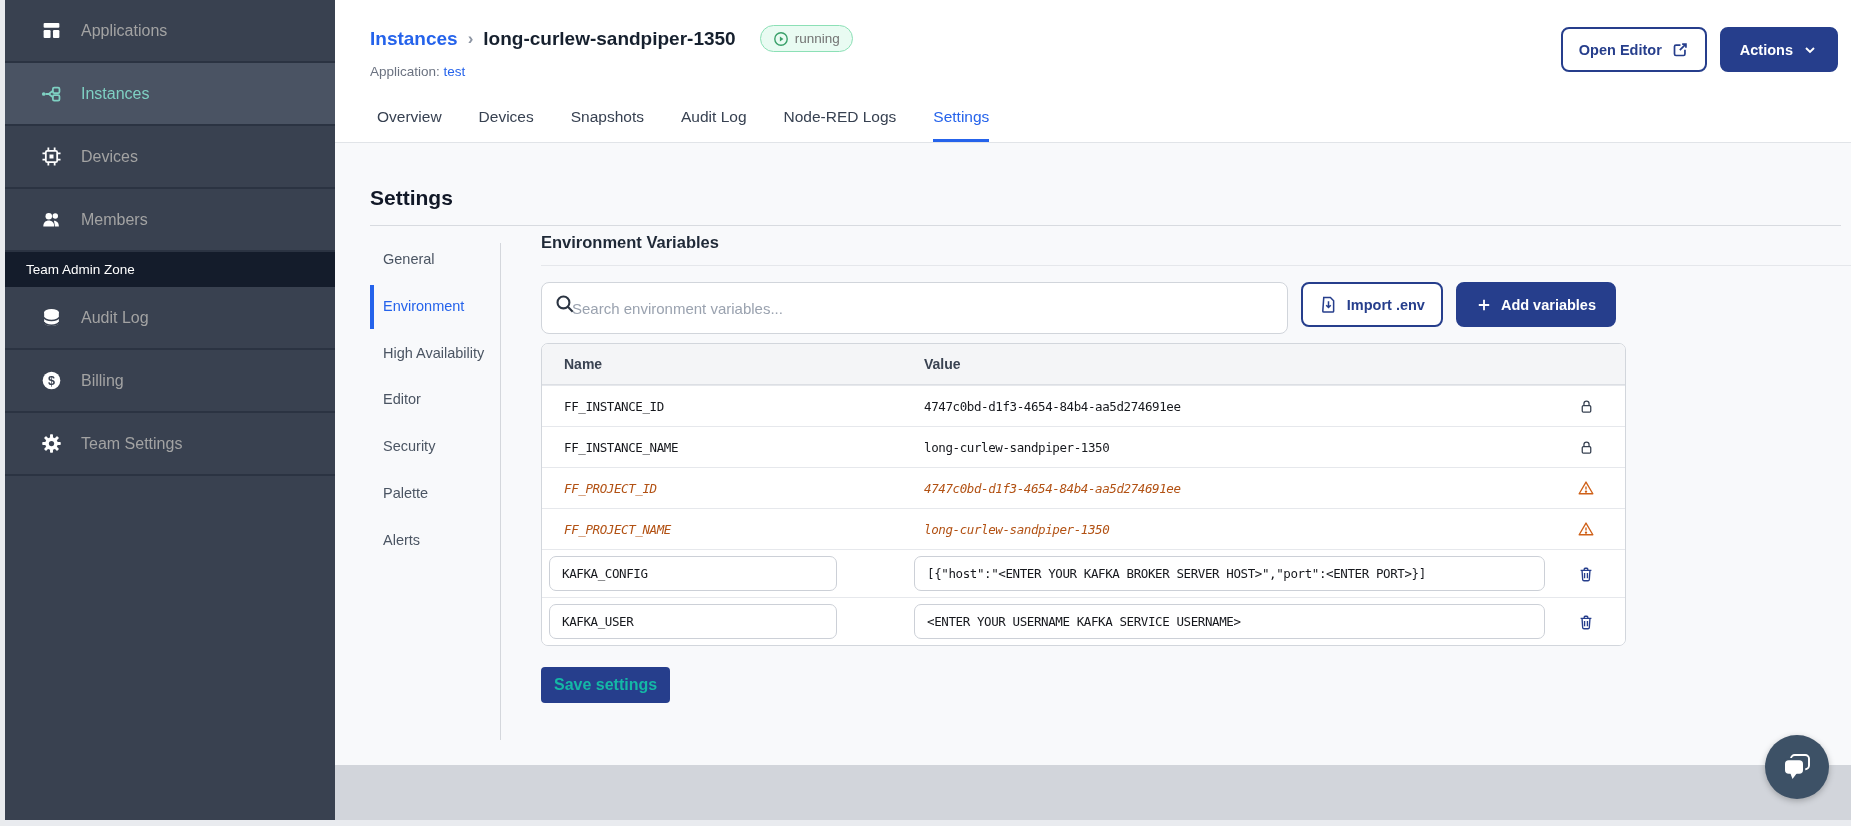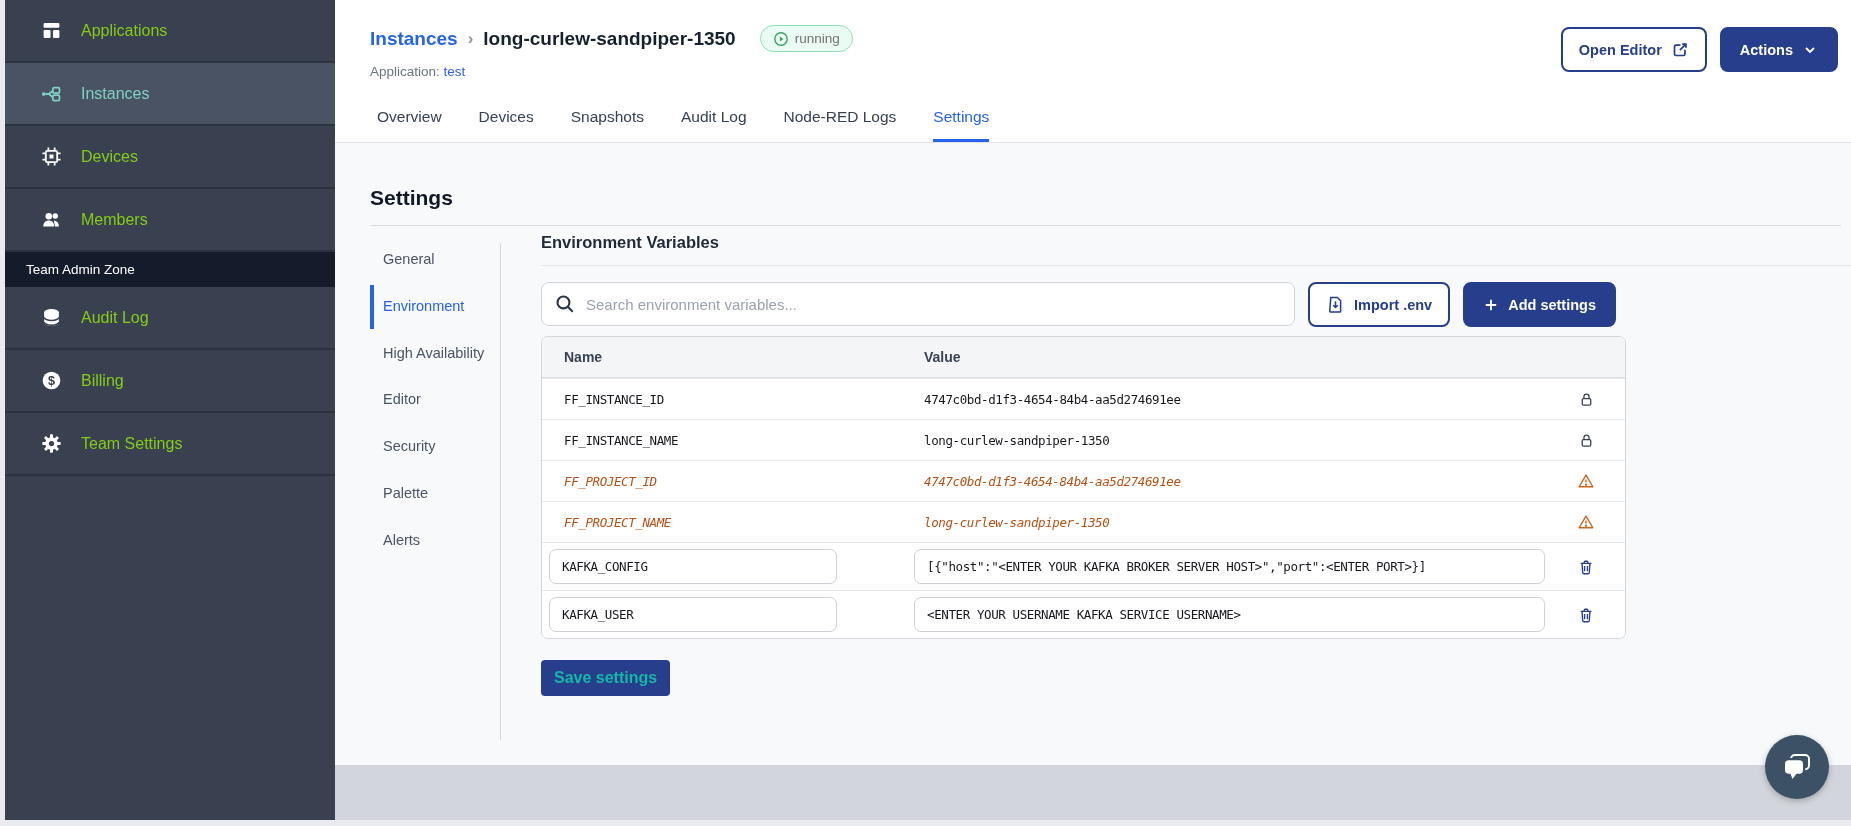--- a/index.html
+++ b/index.html
@@ -13,21 +13,21 @@
   .left-gutter { position:absolute; left:0; top:0; width:5px; height:826px; background:#e9ebee; z-index:6; }
   .bottom-strip { position:absolute; left:0; top:820px; width:1851px; height:6px; background:#e9ebef; z-index:5; }
 
   
   .sidebar { position:absolute; left:5px; top:0; width:330px; height:820px; background:#394150; z-index:4; }
   .side-item {
     display:flex; align-items:center; height:63px; padding-left:35px;
     border-bottom:2px solid #2b3342; cursor:pointer;
   }
   .side-item .side-icon { width:22px; height:22px; margin-right:19px; display:flex; align-items:center; justify-content:center; }
-  .side-item .side-label { color:#84cc16; font-size:16px; }
+  .side-item .side-label { color:#a3a3a3; font-size:16px; }
   .side-item.active { background:#4a5363; }
   .side-item.active .side-label { color:#7fd1c3; }
   .side-section {
     height:35px; background:#141c2b; color:#ffffff; font-size:13.5px;
     display:flex; align-items:center; padding-left:21px;
   }
   
   .main { position:absolute; left:335px; top:0; right:0; bottom:0; background:#f8f9fb; }
   .page-header { position:absolute; left:0; top:0; right:0; height:143px; background:#ffffff; border-bottom:1px solid #e1e4e8; }
   .breadcrumb { position:absolute; left:35px; top:25px; display:flex; align-items:center; gap:10px; }
@@ -57,22 +57,22 @@
   .subnav-item.active { color:#2563eb; }
   .subnav-item.active::before { content:""; position:absolute; left:0; top:-11px; bottom:-11px; width:4px; background:#2563eb; }
   .vdivider { position:absolute; left:165px; top:243px; height:497px; width:1px; background:#d4d7dc; }
 
   .env-panel { position:absolute; left:206px; top:233px; width:1316px; }
   .panel-title { font-size:16.5px; font-weight:bold; color:#1f2937; }
   .panel-rule { margin-top:13px; height:1px; background:#e5e7eb; width:100%; }
   .controls { margin-top:16px; display:flex; gap:13px; width:1075px; }
   .search-box { position:relative; flex:1; }
   .search-box input {
-    width:100%; height:44px; border:1px solid #d1d5db; border-radius:8px; background:#fff;
-    padding:0 14px 0 44px; font-size:15px; color:#374151; font-family:"Liberation Sans",sans-serif; outline:none;
+    width:100%; height:52px; border:1px solid #d1d5db; border-radius:8px; background:#fff;
+    padding:0 14px 0 30px; font-size:15px; color:#374151; font-family:"Liberation Sans",sans-serif; outline:none;
   }
   .search-box input::placeholder { color:#9aa2af; }
   .search-glyph { position:absolute; left:13px; top:11px; }
 
   .env-table { margin-top:9px; width:1085px; background:#ffffff; border:1px solid #d2d6dc; border-radius:7px; overflow:hidden; }
   .t-head { display:grid; grid-template-columns:372px 1fr 78px; height:41px; align-items:center; background:#f4f5f7; border-bottom:1px solid #dcdfe4; font-size:14px; font-weight:bold; color:#3a4352; }
   .t-row { display:grid; grid-template-columns:372px 1fr 78px; align-items:center; height:41px; border-top:1px solid #e6e8ec; background:#fff; }
   .t-row:first-of-type { border-top:none; }
   .t-row.tall { height:48px; }
   .cell-name { padding-left:22px; }
@@ -268,21 +268,21 @@
         <svg width="19" height="19" viewBox="0 0 20 20" fill="none" stroke="#263e8c" stroke-width="1.6">
           <path d="M5 2.6 h7 l3.4 3.4 v11 a1 1 0 0 1 -1 1 h-9.4 a1 1 0 0 1 -1 -1 z"></path>
           <path d="M10 6.6 v6.4 M7.6 10.8 L10 13.2 L12.4 10.8"></path>
         </svg>
         <span>Import .env</span>
       </button>
       <button class="btn btn-navy">
         <svg width="16" height="16" viewBox="0 0 20 20" fill="none" stroke="#fff" stroke-width="2.3">
             <path d="M10 3.5 v13 M3.5 10 h13"></path>
           </svg>
-        <span>Add settings</span>
+        <span>Add variables</span>
       </button>
     </div>
 
     <div class="env-table">
       <div class="t-head">
         <span class="cell-name">Name</span>
         <span class="cell-value">Value</span>
         <span></span>
       </div>
 

